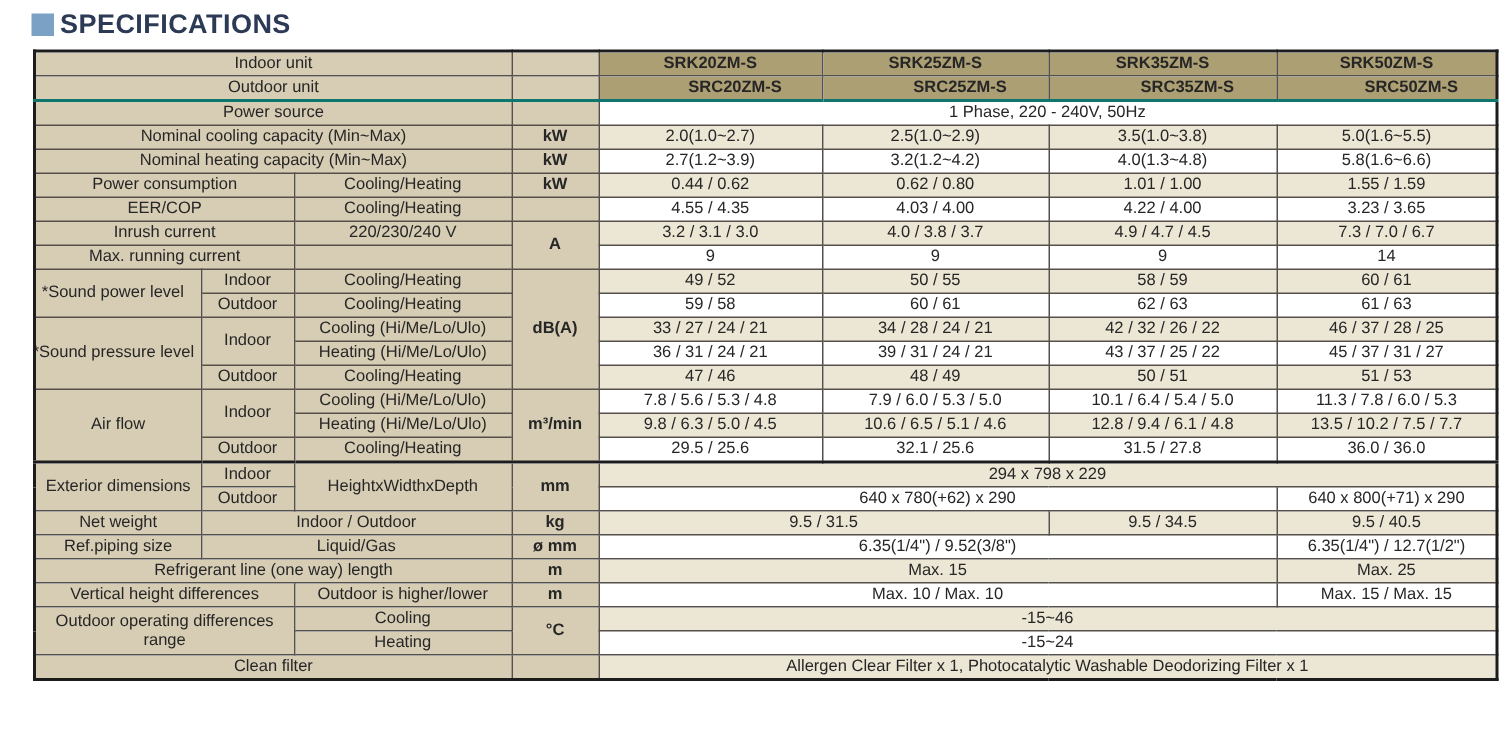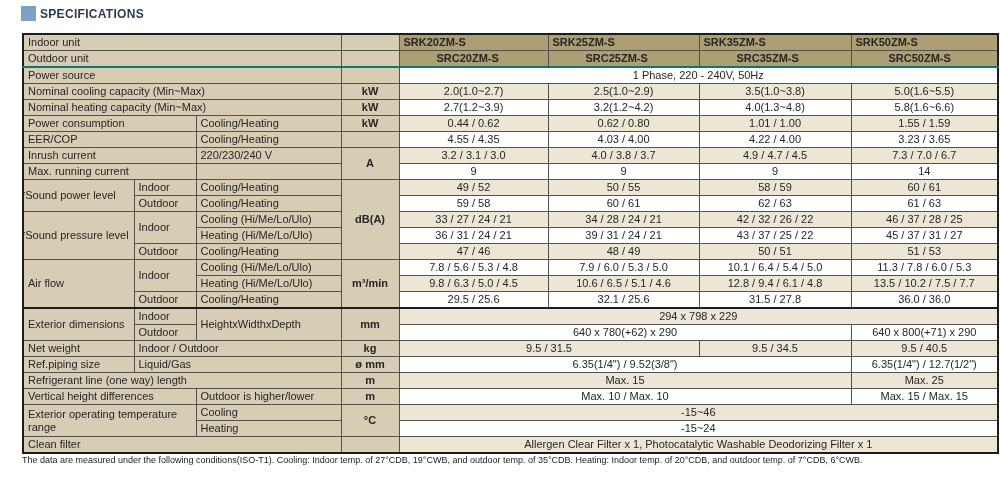--- a/index.html
+++ b/index.html
@@ -1,26 +1,26 @@
 <!DOCTYPE html>
 <html><head>
 <meta charset="utf-8">
 <style>
   html,body{margin:0;padding:0;background:#ffffff;}
   body{width:1000px;height:488px;font-family:"Liberation Sans", sans-serif;overflow:hidden;}
   .page{position:relative;width:1000px;height:488px;}
   .titlebar{position:absolute;left:21px;top:6px;display:flex;align-items:center;}
   .title-square{width:15px;height:15px;background:#7ba1c5;margin-right:4px;}
-  .title{font-size:12px;font-weight:bold;color:#2d3a55;letter-spacing:0.3px;}
+  .title{font-size:18px;font-weight:bold;color:#2d3a55;letter-spacing:0.3px;}
   table.spec{position:absolute;left:22px;top:33px;width:975px;border-collapse:collapse;table-layout:fixed;border:2px solid #1c1c1c;}
   table.spec td{border:1px solid #55514a;font-size:11px;color:#262626;padding:0 4px;height:15px;line-height:1.1;vertical-align:middle;overflow:hidden;}
-  td.lbl{background:#d6cdb4;text-align:left;}
+  td.lbl{background:#d6cdb4;text-align:center;}
   td.lbl.star{padding-left:4px;text-indent:-7px;}
   td.unit{background:#d6cdb4;text-align:center;font-weight:bold;}
-  td.model{background:#ad9f74;color:#ffffff;font-weight:bold;text-align:left;font-size:11.5px;border-bottom-color:#e8e4d8;margin-top:39px;}
+  td.model{background:#ad9f74;color:#ffffff;font-weight:bold;text-align:center;font-size:11.5px;border-bottom-color:#e8e4d8;margin-top:39px;}
   tr.model-row2 td.model{border-top-color:#e8e4d8;padding-left:37px;}
   td.d{text-align:center;background:#ffffff;white-space:nowrap;}
   td.d.b{background:#ece6d5;}
   tr.sep-below td{border-bottom:2px solid #0f766e;}
   tr.sep-above td{border-top:2px solid #1c1c1c;}
   .footnotes{position:absolute;left:22px;top:454px;width:960px;color:#1c1c1c;}
   .footnotes .fn{font-size:9px;line-height:13px;}
 </style>
 </head>
 <body>
@@ -241,36 +241,35 @@
 
       <tr>
         <td class="lbl" colspan="2">Vertical height differences</td>
         <td class="lbl">Outdoor is higher/lower</td>
         <td class="unit">m</td>
         <td class="d" colspan="3">Max. 10 / Max. 10</td>
         <td class="d">Max. 15 / Max. 15</td>
       </tr>
 
       <tr>
-        <td class="lbl" colspan="2" rowspan="2">Exterior operating temperature range</td>
+        <td class="lbl" colspan="2" rowspan="2">Outdoor operating differences range</td>
         <td class="lbl">Cooling</td>
         <td class="unit" rowspan="2">°C</td>
         <td class="d b" colspan="4">-15~46</td>
       </tr>
 
       <tr>
         <td class="lbl">Heating</td>
         <td class="d" colspan="4">-15~24</td>
       </tr>
 
       <tr>
         <td class="lbl" colspan="3">Clean filter</td>
         <td class="unit"></td>
         <td class="d b" colspan="4">Allergen Clear Filter x 1, Photocatalytic Washable Deodorizing Filter x 1</td>
       </tr>
     </tbody>
   </table>
 
   <div class="footnotes">
-    <div class="fn">The data are measured under the following conditions(ISO-T1).  Cooling: Indoor temp. of 27°CDB, 19°CWB, and outdoor temp. of 35°CDB.  Heating: Indoor temp. of 20°CDB, and outdoor temp. of 7°CDB, 6°CWB.</div>
   </div>
 
 </div>
 
 </body></html>

